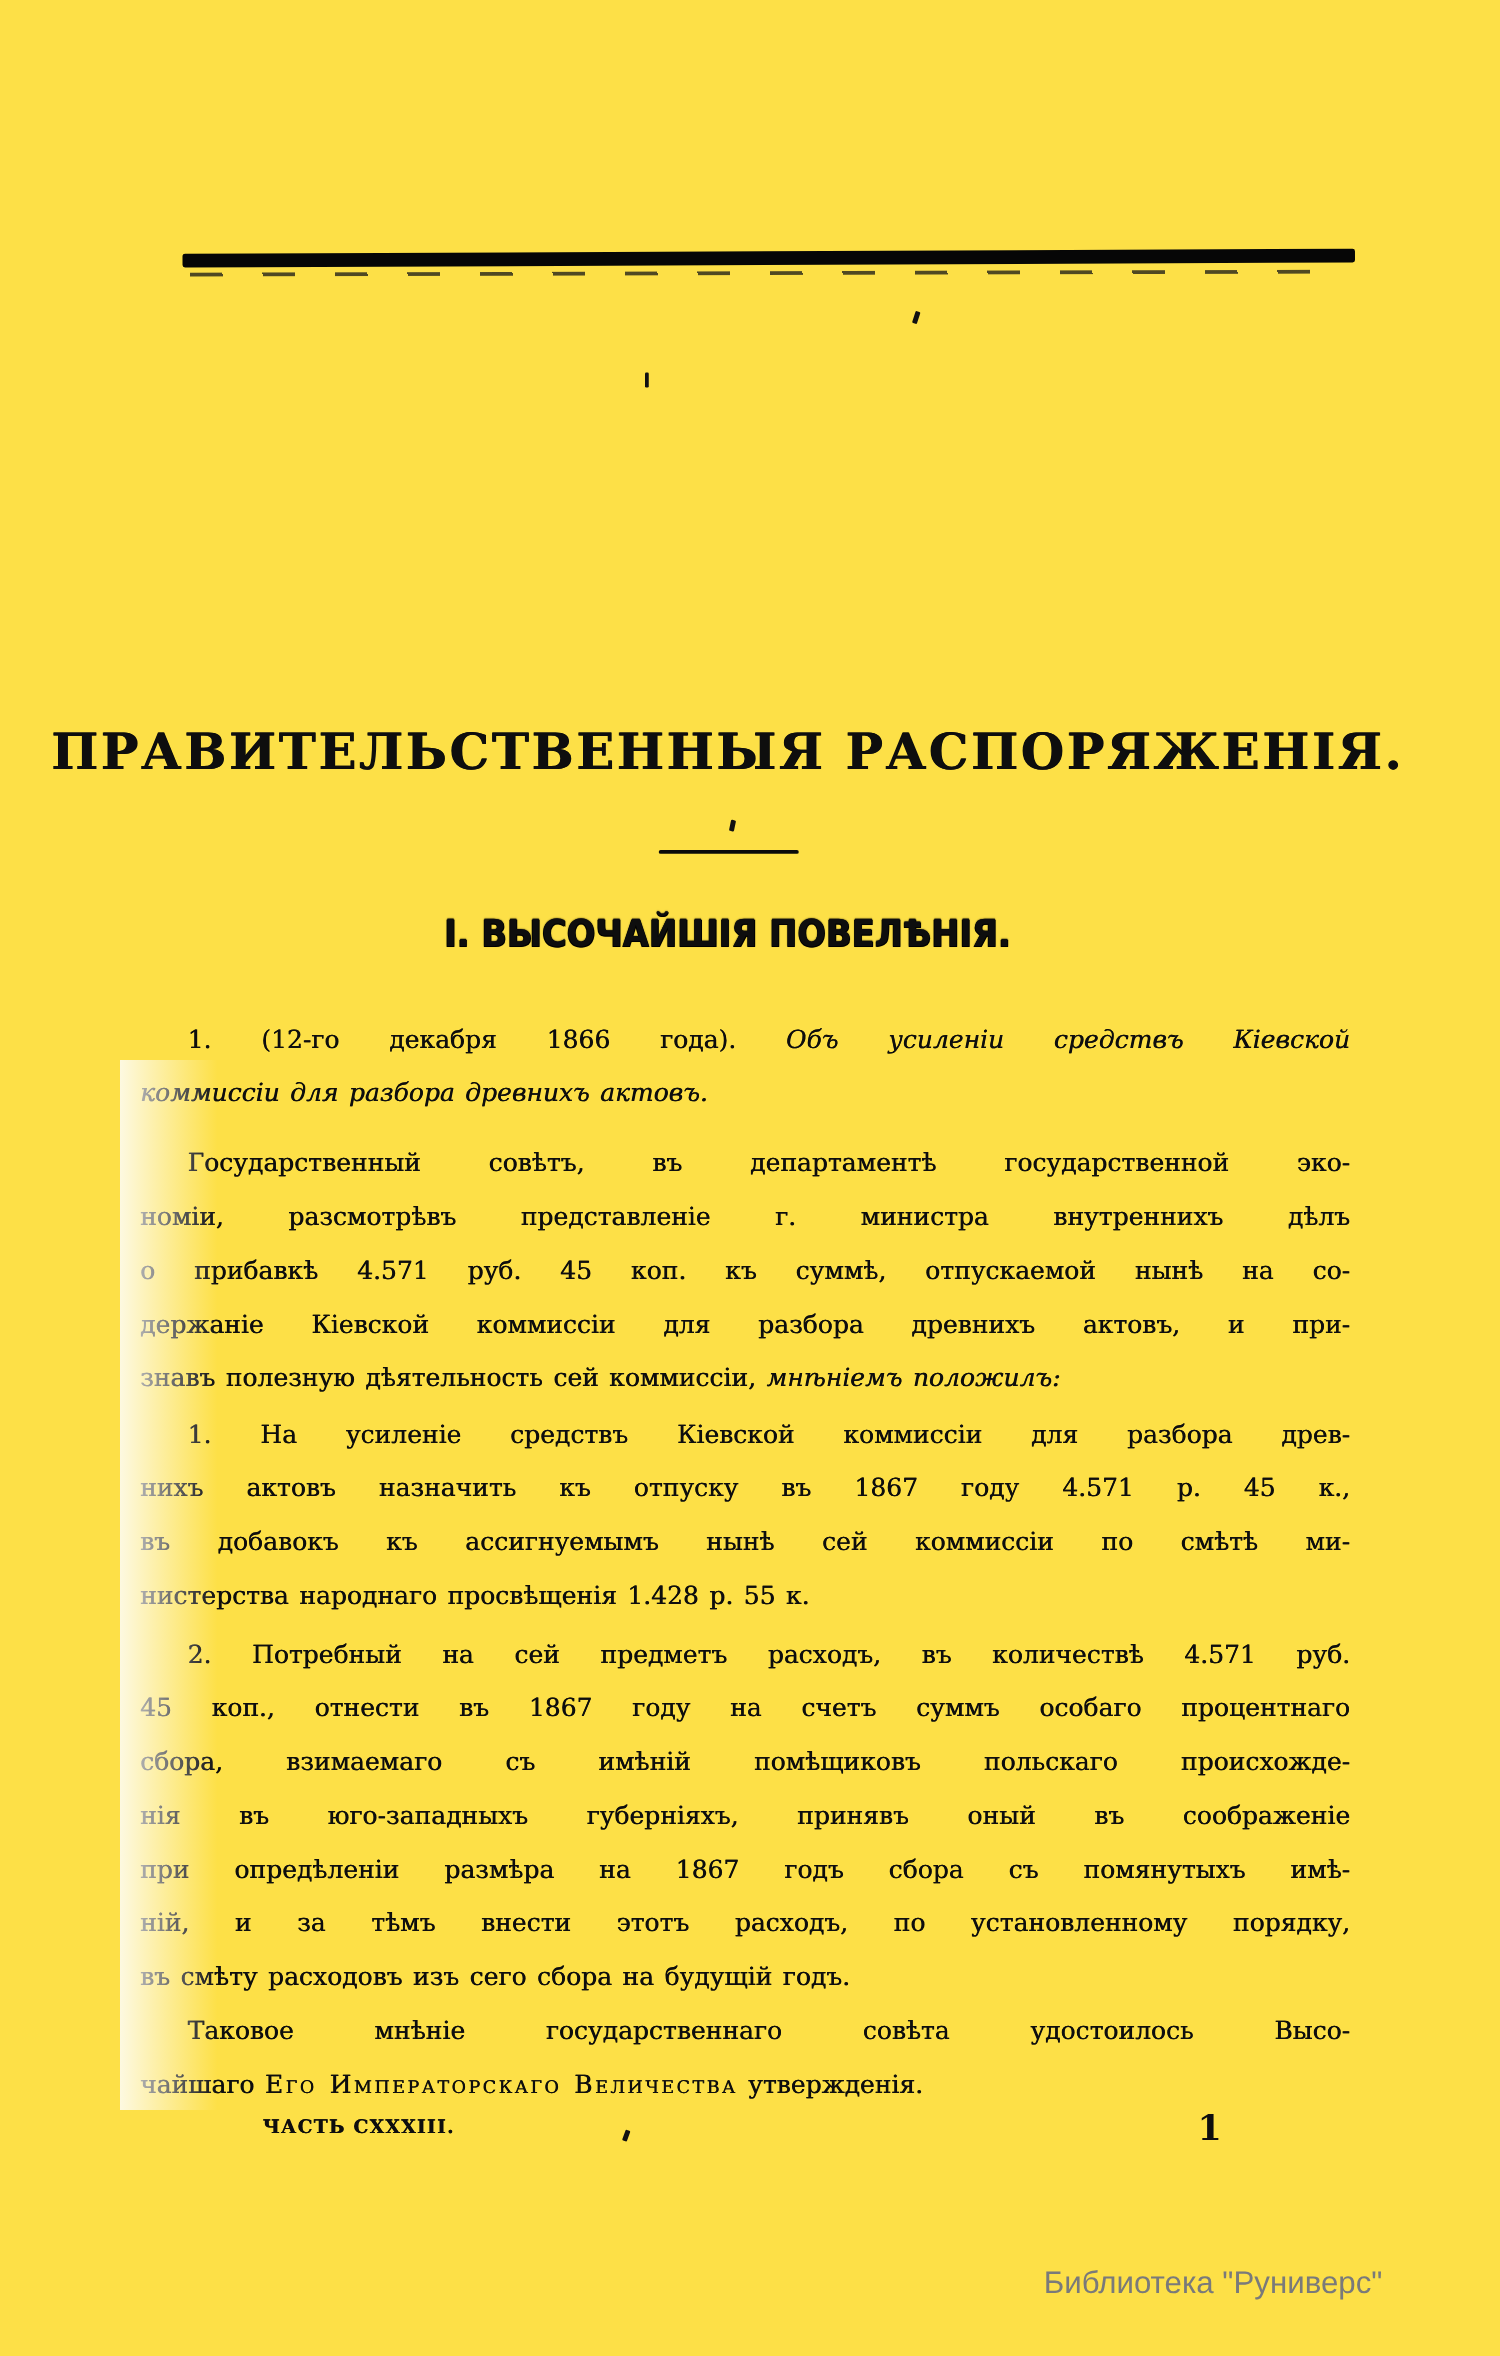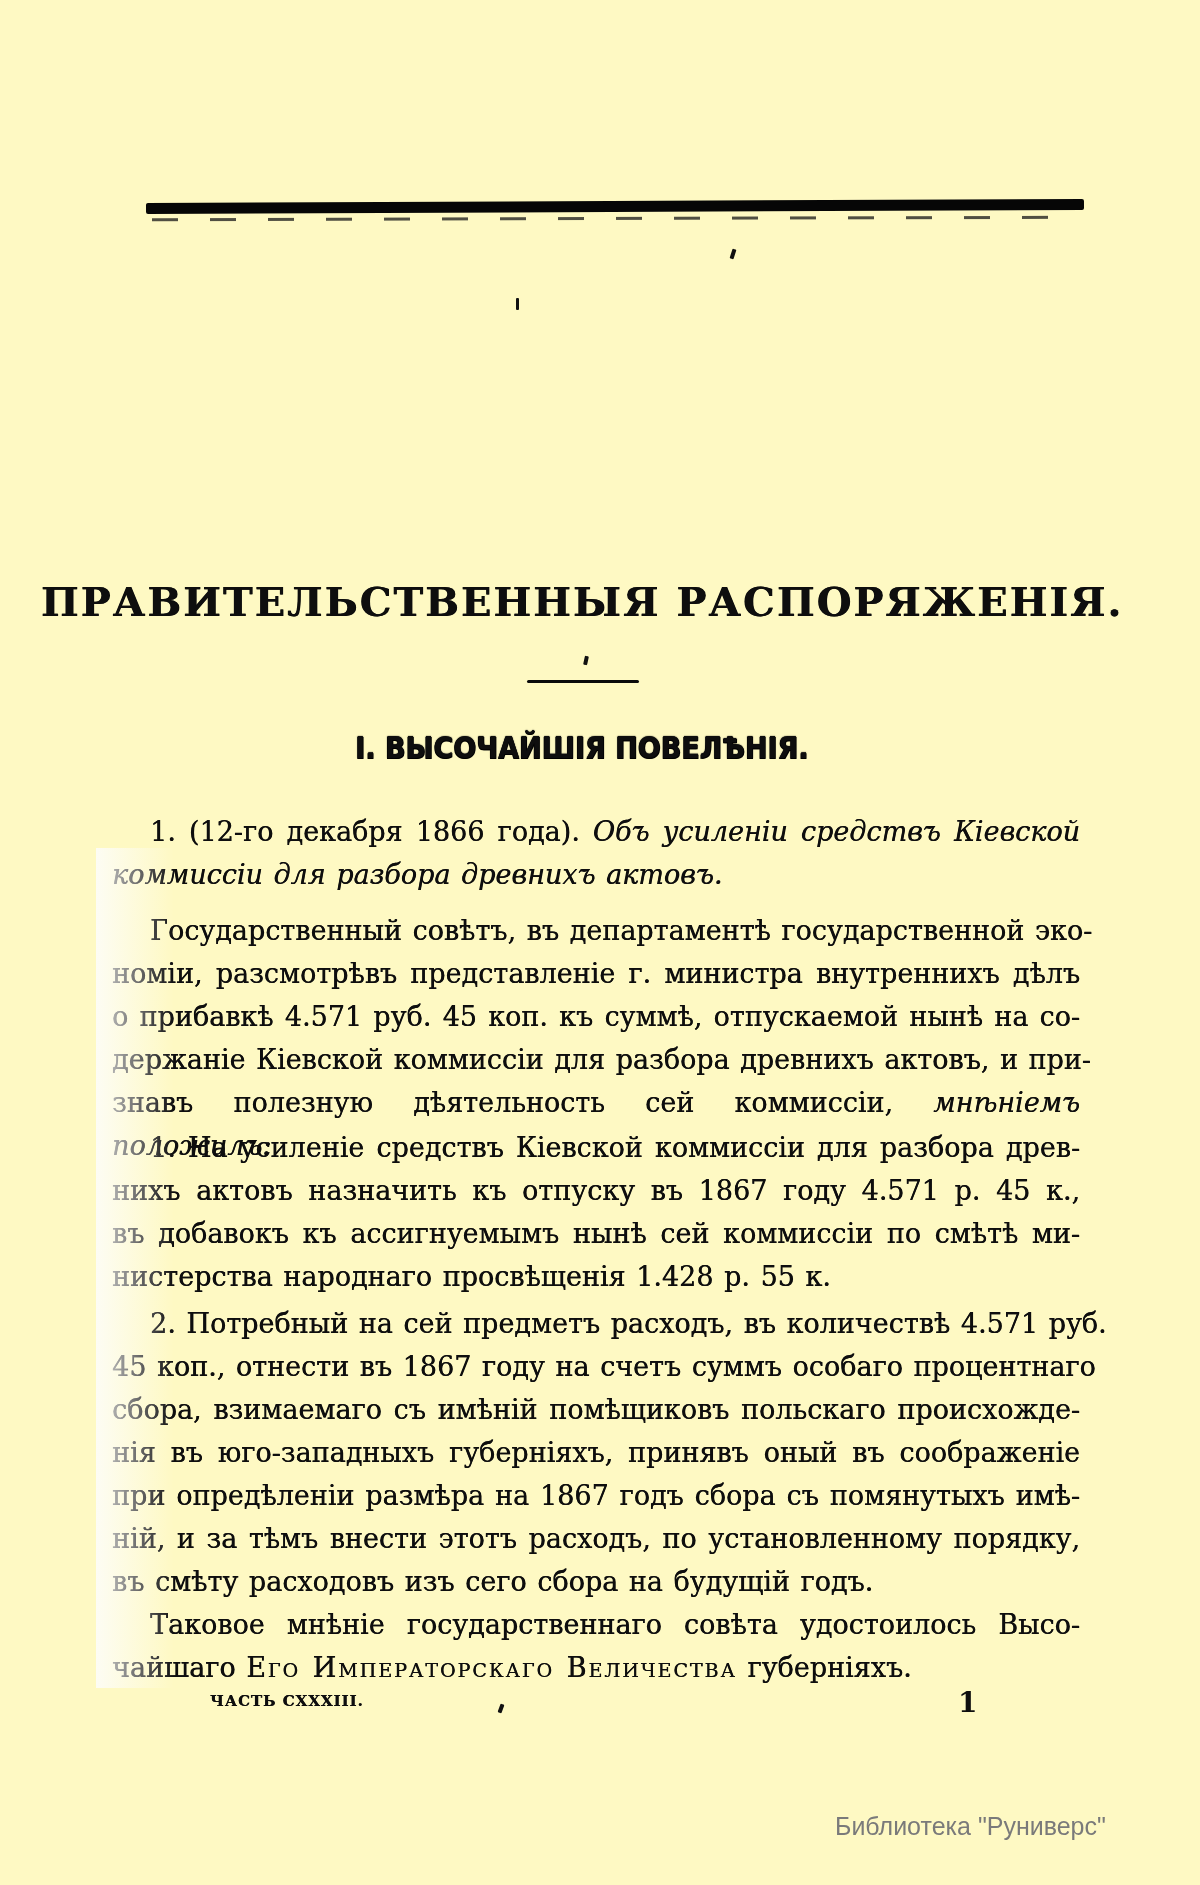--- a/index.html
+++ b/index.html
@@ -1,19 +1,19 @@
 <!DOCTYPE html>
 <html><head>
 <meta charset="utf-8">
 <style>
   html,body{margin:0;padding:0;background:#e8e8e8;}
   .page{
     position:relative;
     width:1200px;height:1885px;
-    background:#fef9c3;
+    background:#fde047;
     overflow:hidden;
     font-family:"DejaVu Serif","Liberation Serif",serif;
     color:#0e0e0e;
   }
   
   .top-rule{
     position:absolute;left:146px;top:201px;width:938px;height:11px;
     background:#060606;transform:rotate(-0.25deg);border-radius:2px;
   }
   .top-rule-echo{
@@ -43,21 +43,21 @@
     text-align:center;
     font-family:"DejaVu Sans","Liberation Sans",sans-serif;
     font-size:30px;font-weight:700;
     transform:scaleX(0.9);
     text-shadow:0 0 1.3px #000,0.7px 0.7px 0 #000,-0.6px 0.6px 0 #000;
     white-space:nowrap;
   }
 
   .text-block{
     position:absolute;left:112px;top:810px;width:968px;
-    font-size:27px;
+    font-size:20px;
   }
   .paragraph{margin:0;}
   .paragraph:nth-child(1){margin-bottom:13px;}
   .paragraph:nth-child(2){margin-bottom:2px;}
   .paragraph:nth-child(3){margin-bottom:4px;}
   .text-line{
     line-height:43px;height:43px;
     text-align:justify;text-align-last:justify;
     word-spacing:2px;
     white-space:nowrap;
@@ -131,21 +131,21 @@
         <div class="text-line indent"><span>2. Потребный на сей предметъ расходъ, въ количествѣ 4.571 руб.</span></div>
         <div class="text-line"><span>45 коп., отнести въ 1867 году на счетъ суммъ особаго процентнаго</span></div>
         <div class="text-line"><span>сбора, взимаемаго съ имѣній помѣщиковъ польскаго происхожде-</span></div>
         <div class="text-line"><span>нія въ юго-западныхъ губерніяхъ, принявъ оный въ соображеніе</span></div>
         <div class="text-line"><span>при опредѣленіи размѣра на 1867 годъ сбора съ помянутыхъ имѣ-</span></div>
         <div class="text-line"><span>ній, и за тѣмъ внести этотъ расходъ, по установленному порядку,</span></div>
         <div class="text-line last"><span>въ смѣту расходовъ изъ сего сбора на будущій годъ.</span></div>
       </div>
       <div class="paragraph">
         <div class="text-line indent"><span>Таковое мнѣніе государственнаго совѣта удостоилось Высо-</span></div>
-        <div class="text-line last"><span>чайшаго </span><span class="sc">Его Императорскаго Величества</span><span> губерніяхъ.</span></div>
+        <div class="text-line last"><span>чайшаго </span><span class="sc">Его Императорскаго Величества</span><span> утвержденія.</span></div>
       </div>
     </div>
 
   <div class="scan-fade"></div>
 
   <div class="footer-volume">ЧАСТЬ CXXXIII.</div>
   <div class="footer-page-number">1</div>
 
   <div class="watermark">Библиотека "Руниверс"</div>
 

